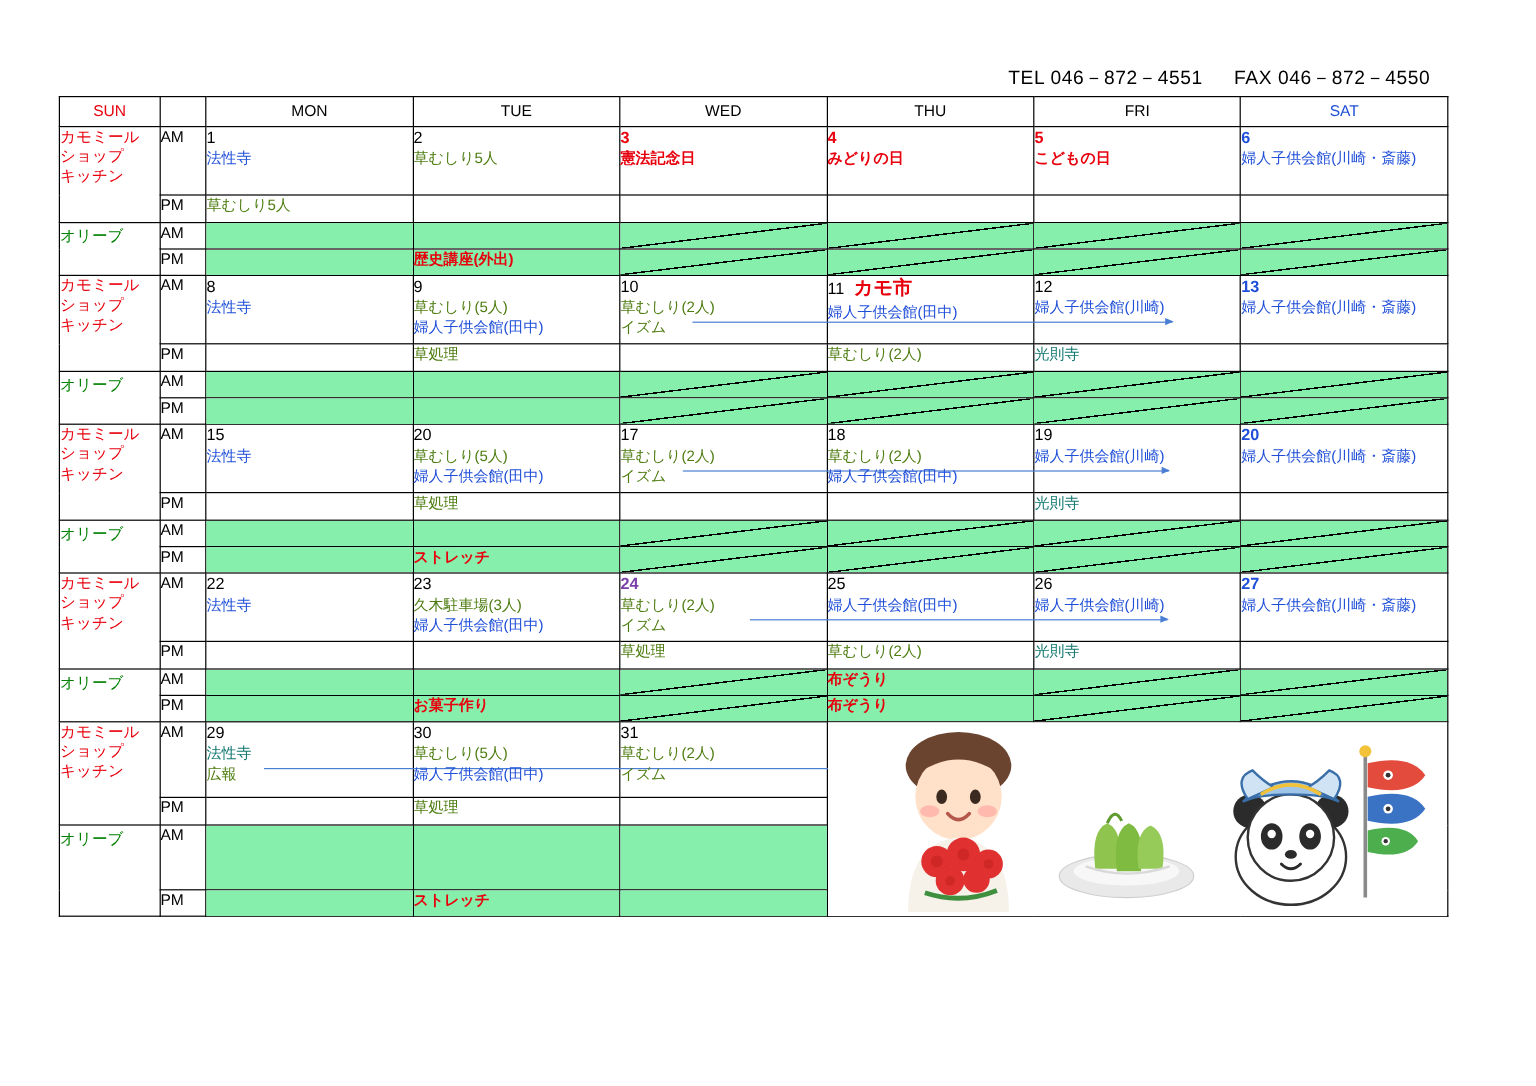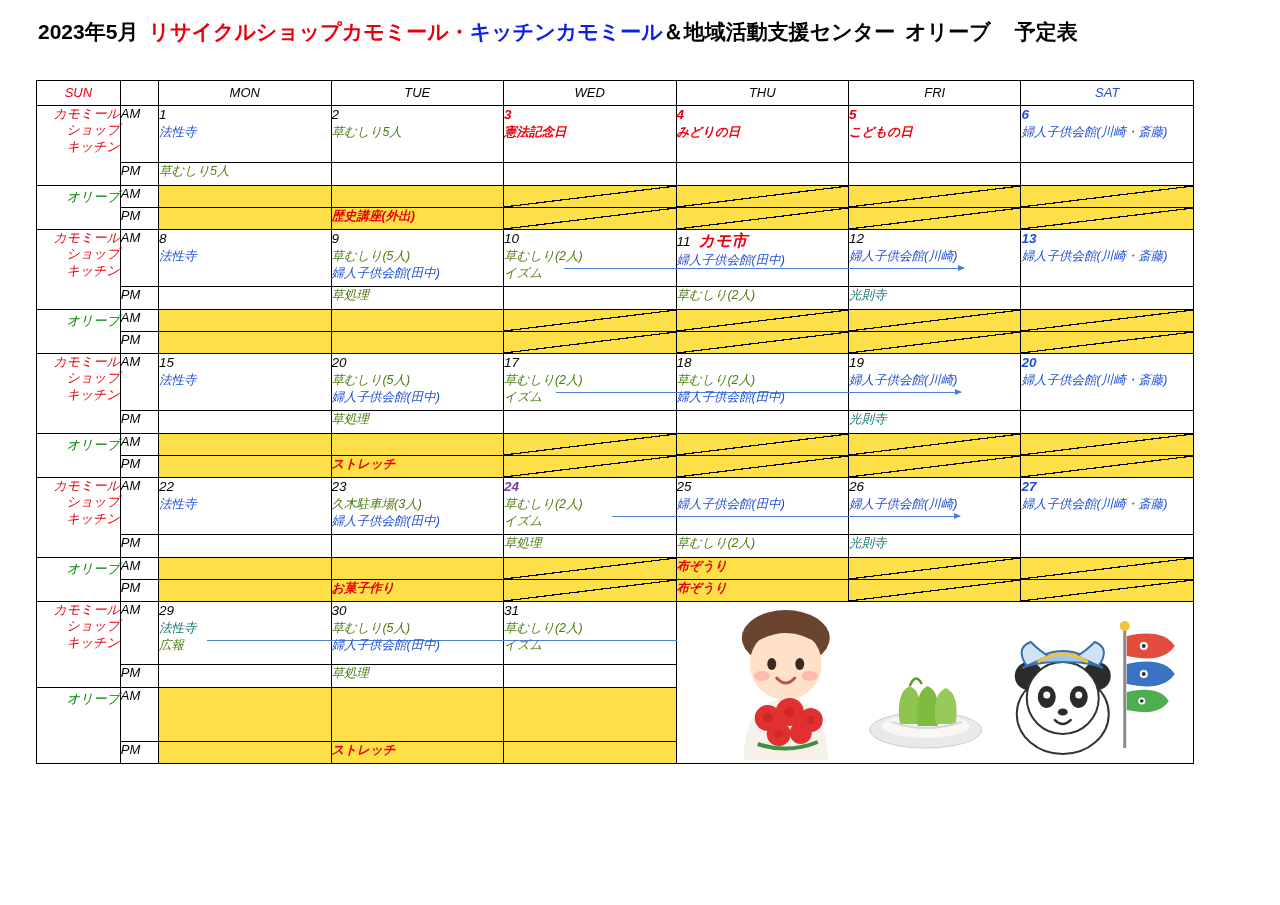--- a/index.html
+++ b/index.html
@@ -30,25 +30,24 @@
   }
   .contact .gap{display:inline-block;width:26px;}
 
   .footnote{
     position:absolute;right:88px;top:860px;
     font-size:12.5px;white-space:nowrap;
   }
 
   
   table.cal{
-    position:absolute;left:36px;top:80px;
+    position:absolute;left:49px;top:80px;
     border-collapse:collapse;
     table-layout:fixed;
     width:1158px;
-    font-style:italic;
   }
   table.cal td, table.cal th{
     border:1px solid #000;
     padding:0;
     vertical-align:top;
     font-weight:normal;
     font-size:13px;
   }
   col.c-label{width:83px;}
   col.c-ampm{width:38px;}
@@ -62,21 +61,20 @@
     vertical-align:middle;
   }
   .sun-h{color:#e8000d;font-weight:bold;}
   .sat-h{color:#1f4fd8;}
 
   .rowlabel{
     font-size:11.5px;line-height:1.25;
     padding:4px 3px 0 3px;
     color:#e8000d;font-weight:bold;
     white-space:nowrap;
-    text-align:right;
   }
   .rowlabel.olive{color:#008000;padding-top:3px;}
   .ampm{
     text-align:left;font-size:12px;
     vertical-align:middle;
   }
 
   .cell{position:relative;padding:3px 4px 4px 5px;line-height:1.35;}
   .daynum{font-size:13.5px;line-height:1.25;}
   .daynum.red{color:#e8000d;font-weight:bold;}
@@ -87,21 +85,21 @@
   .ev.purple{color:#0f766e;}
   .ev.red{color:#e8000d;font-weight:bold;}
   .ev.black{color:#4d7c0f;}
   .ev.bigred{color:#e8000d;font-weight:bold;font-size:16px;text-align:right;}
   .ev.wrap{white-space:normal;}
 
   .am-tall{height:56px;}
   .am-tall2{height:62px;}
   .pm-row{height:22px;}
   .olive-row{height:21px;}
-  .olive-bg{background:#fde047;}
+  .olive-bg{background:#86efac;}
 
   
   .slash{position:relative;}
   .slash::after{
     content:"";
     position:absolute;left:0;top:0;width:100%;height:100%;
     background:linear-gradient(to bottom right,
       rgba(0,0,0,0) calc(50% - 0.6px),
       #000 calc(50% - 0.6px),
       #000 calc(50% + 0.6px),
@@ -127,24 +125,24 @@
   .illus{
     position:relative;
     background:#fff;
   }
 </style>
 </head>
 <body>
 
 <div class="page">
 
-  <div class="title-row">
-    <span class="blk">2023年5月</span><span class="sp"></span><span class="red">リサイクルショップカモミール</span><span class="red">・</span><span class="blue">キッチンカモミール</span><span class="blk">＆地域活動支援センター</span><span class="sp"></span><span class="blk">オリーブ</span><span class="sp2"></span><span class="blk">予定表</span>
+
+  <div class="contact">
+    <span>TEL 046－872－4551</span><span class="gap"></span><span>FAX 046－872－4550</span>
   </div>
-
 
   <table class="cal">
     <colgroup>
       <col class="c-label">
         <col class="c-ampm">
       <col class="c-day">
         <col class="c-day">
         <col class="c-day">
       <col class="c-day">
         <col class="c-day">

